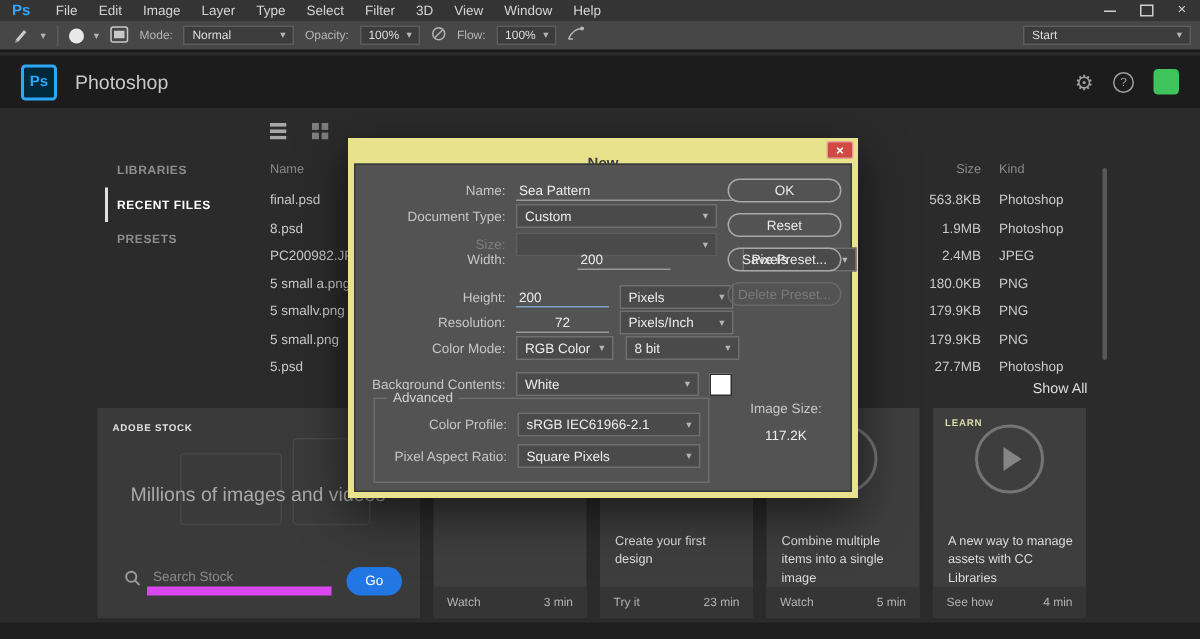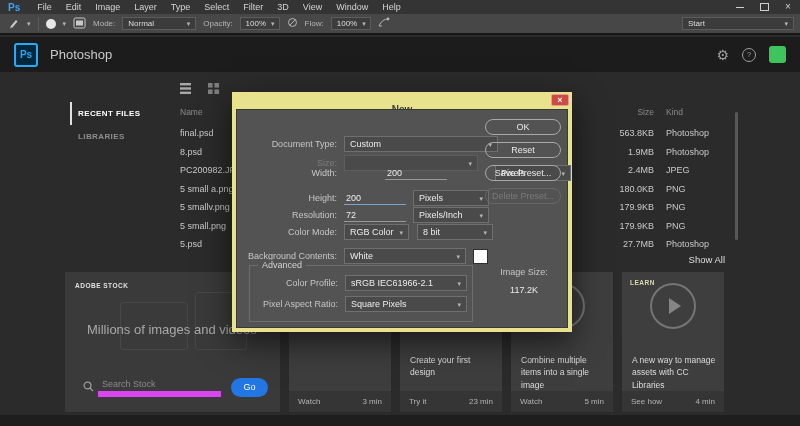--- a/index.html
+++ b/index.html
@@ -208,22 +208,23 @@
     <div class="header-icons">
       <span class="gear">⚙</span>
       <span class="help">?</span>
       <span class="avatar"></span>
     </div>
   </div>
 
   <div class="main">
 
     <div class="sidebar">
+      <div class="side-item">LIBRARIES</div>
       <div class="side-item active">RECENT FILES</div>
-      <div class="side-item">LIBRARIES</div>
+      <div class="side-item">PRESETS</div>
     </div>
 
     <div class="filelist">
       <div class="view-toggles">
         <span class="vt-icon">
           <svg width="11" height="11" viewBox="0 0 11 11">
               <rect x="0" y="0" width="11" height="2.4" fill="#a8a8a8"></rect>
               <rect x="0" y="4.3" width="11" height="2.4" fill="#a8a8a8"></rect>
               <rect x="0" y="8.6" width="11" height="2.4" fill="#a8a8a8"></rect>
             </svg>
@@ -351,24 +352,28 @@
 
   <div class="dialog">
     <div class="dlg-titlebar">
       <span>New</span>
       <div class="dlg-close">
         <span>×</span>
       </div>
     </div>
     <div class="dlg-body">
 
+      <div class="dl-row" style="top:9px;">
+        <span class="dl-label">Name:</span>
+        <input class="dl-input" style="width: 142px;" value="Sea Pattern">
+      </div>
 
       <div class="dl-row" style="top:26px;">
         <span class="dl-label">Document Type:</span>
-        <div class="sel" style="width:154px;justify-content:flex-end;">
+        <div class="sel" style="width:134px;justify-content:flex-end;">
           <span>Custom</span>
           <span class="arw">▾</span>
         </div>
       </div>
 
       <div class="dl-row" style="top:45px;">
         <span class="dl-label dim">Size:</span>
         <div class="sel disabled" style="width:134px;">
           <span></span>
           <span class="arw">▾</span>
@@ -388,21 +393,21 @@
         <span class="dl-label">Height:</span>
         <input class="dl-input focus" style="width: 58px;" value="200">
         <div class="sel" style="width:76px;margin-left:7px;">
           <span>Pixels</span>
           <span class="arw">▾</span>
         </div>
       </div>
 
       <div class="dl-row" style="top:97px;">
         <span class="dl-label">Resolution:</span>
-        <input class="dl-input" style="width: 58px;" value="72">
+        <input class="dl-input" style="width: 58px; text-align: center;" value="72">
         <div class="sel" style="width:76px;margin-left:7px;">
           <span>Pixels/Inch</span>
           <span class="arw">▾</span>
         </div>
       </div>
 
       <div class="dl-row" style="top:114px;">
         <span class="dl-label">Color Mode:</span>
         <div class="sel" style="width:65px;">
           <span>RGB Color</span>

